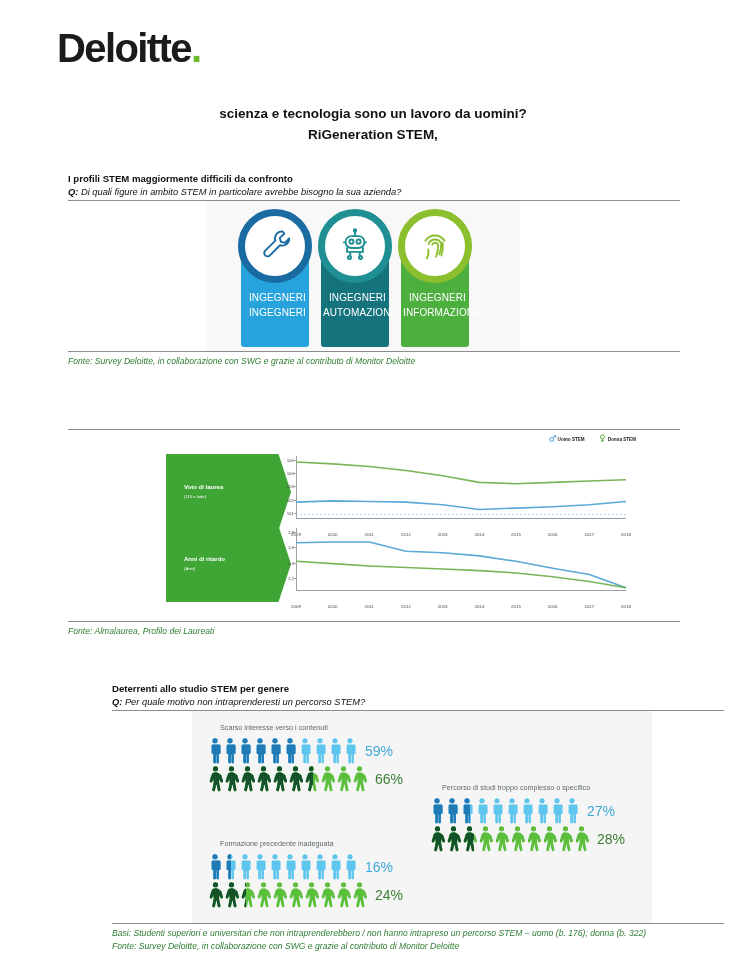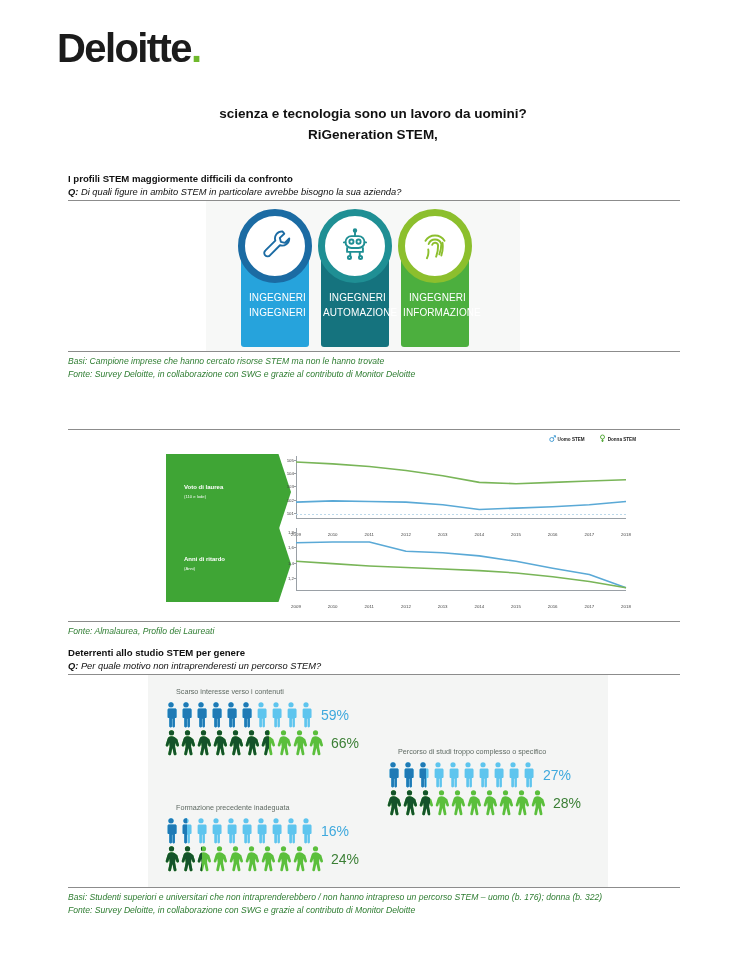--- a/index.html
+++ b/index.html
@@ -157,21 +157,20 @@
               </svg></span>
           </div>
           <div class="labels">
             <span>INGEGNERI</span>
             <span>INFORMAZIONE</span>
           </div>
         </div>
       </div>
 
     <div class="note-rule"></div>
-    <div class="note">Basi: Campione imprese che hanno cercato risorse STEM ma non le hanno trovate</div>
     <div class="note">Fonte: Survey Deloitte, in collaborazione con SWG e grazie al contributo di Monitor Deloitte</div>
   </div>
 
   <div class="section" style="top:428px;">
     <div class="rule"></div>
 
     <div class="chart-wrap">
       <div class="legend" id="chart-legend">
           <div class="legend-item">
             <span><svg width="7" height="9" viewBox="0 0 14 18" fill="none" stroke="#4a9fd5" stroke-width="2">
@@ -254,21 +253,21 @@
               <polyline points="0,33.32500000000001 36.666666666666664,35.65000000000001 73.33333333333333,37.974999999999994 110,39.525 146.66666666666666,41.075 183.33333333333334,42.625 220,44.95 256.6666666666667,48.825 293.3333333333333,53.47500000000001 330,59.675" fill="none" stroke="#79b558" stroke-width="1.6" stroke-linejoin="round"></polyline>
             </svg>
           </div>
         </div>
     </div>
 
     <div class="note-rule" style="margin-top:6px;"></div>
     <div class="note">Fonte: Almalaurea, Profilo dei Laureati</div>
   </div>
 
-  <div class="section" style="top:646px;">
+  <div class="section" style="top:682px;margin-left:44px;">
     <div class="sec-head">Deterrenti allo studio STEM per genere</div>
     <div class="sec-q"><b>Q:</b>
       <span>Per quale motivo non intraprenderesti un percorso STEM?</span></div>
     <div class="rule"></div>
 
     <div class="picto-area">
       <div class="picto-bg"></div>
       <div class="picto-group" id="grp-0" style="left:96px; top:12px;">
           <div class="picto-title">Scarso interesse verso i contenuti</div>
           <div class="picto-row">

